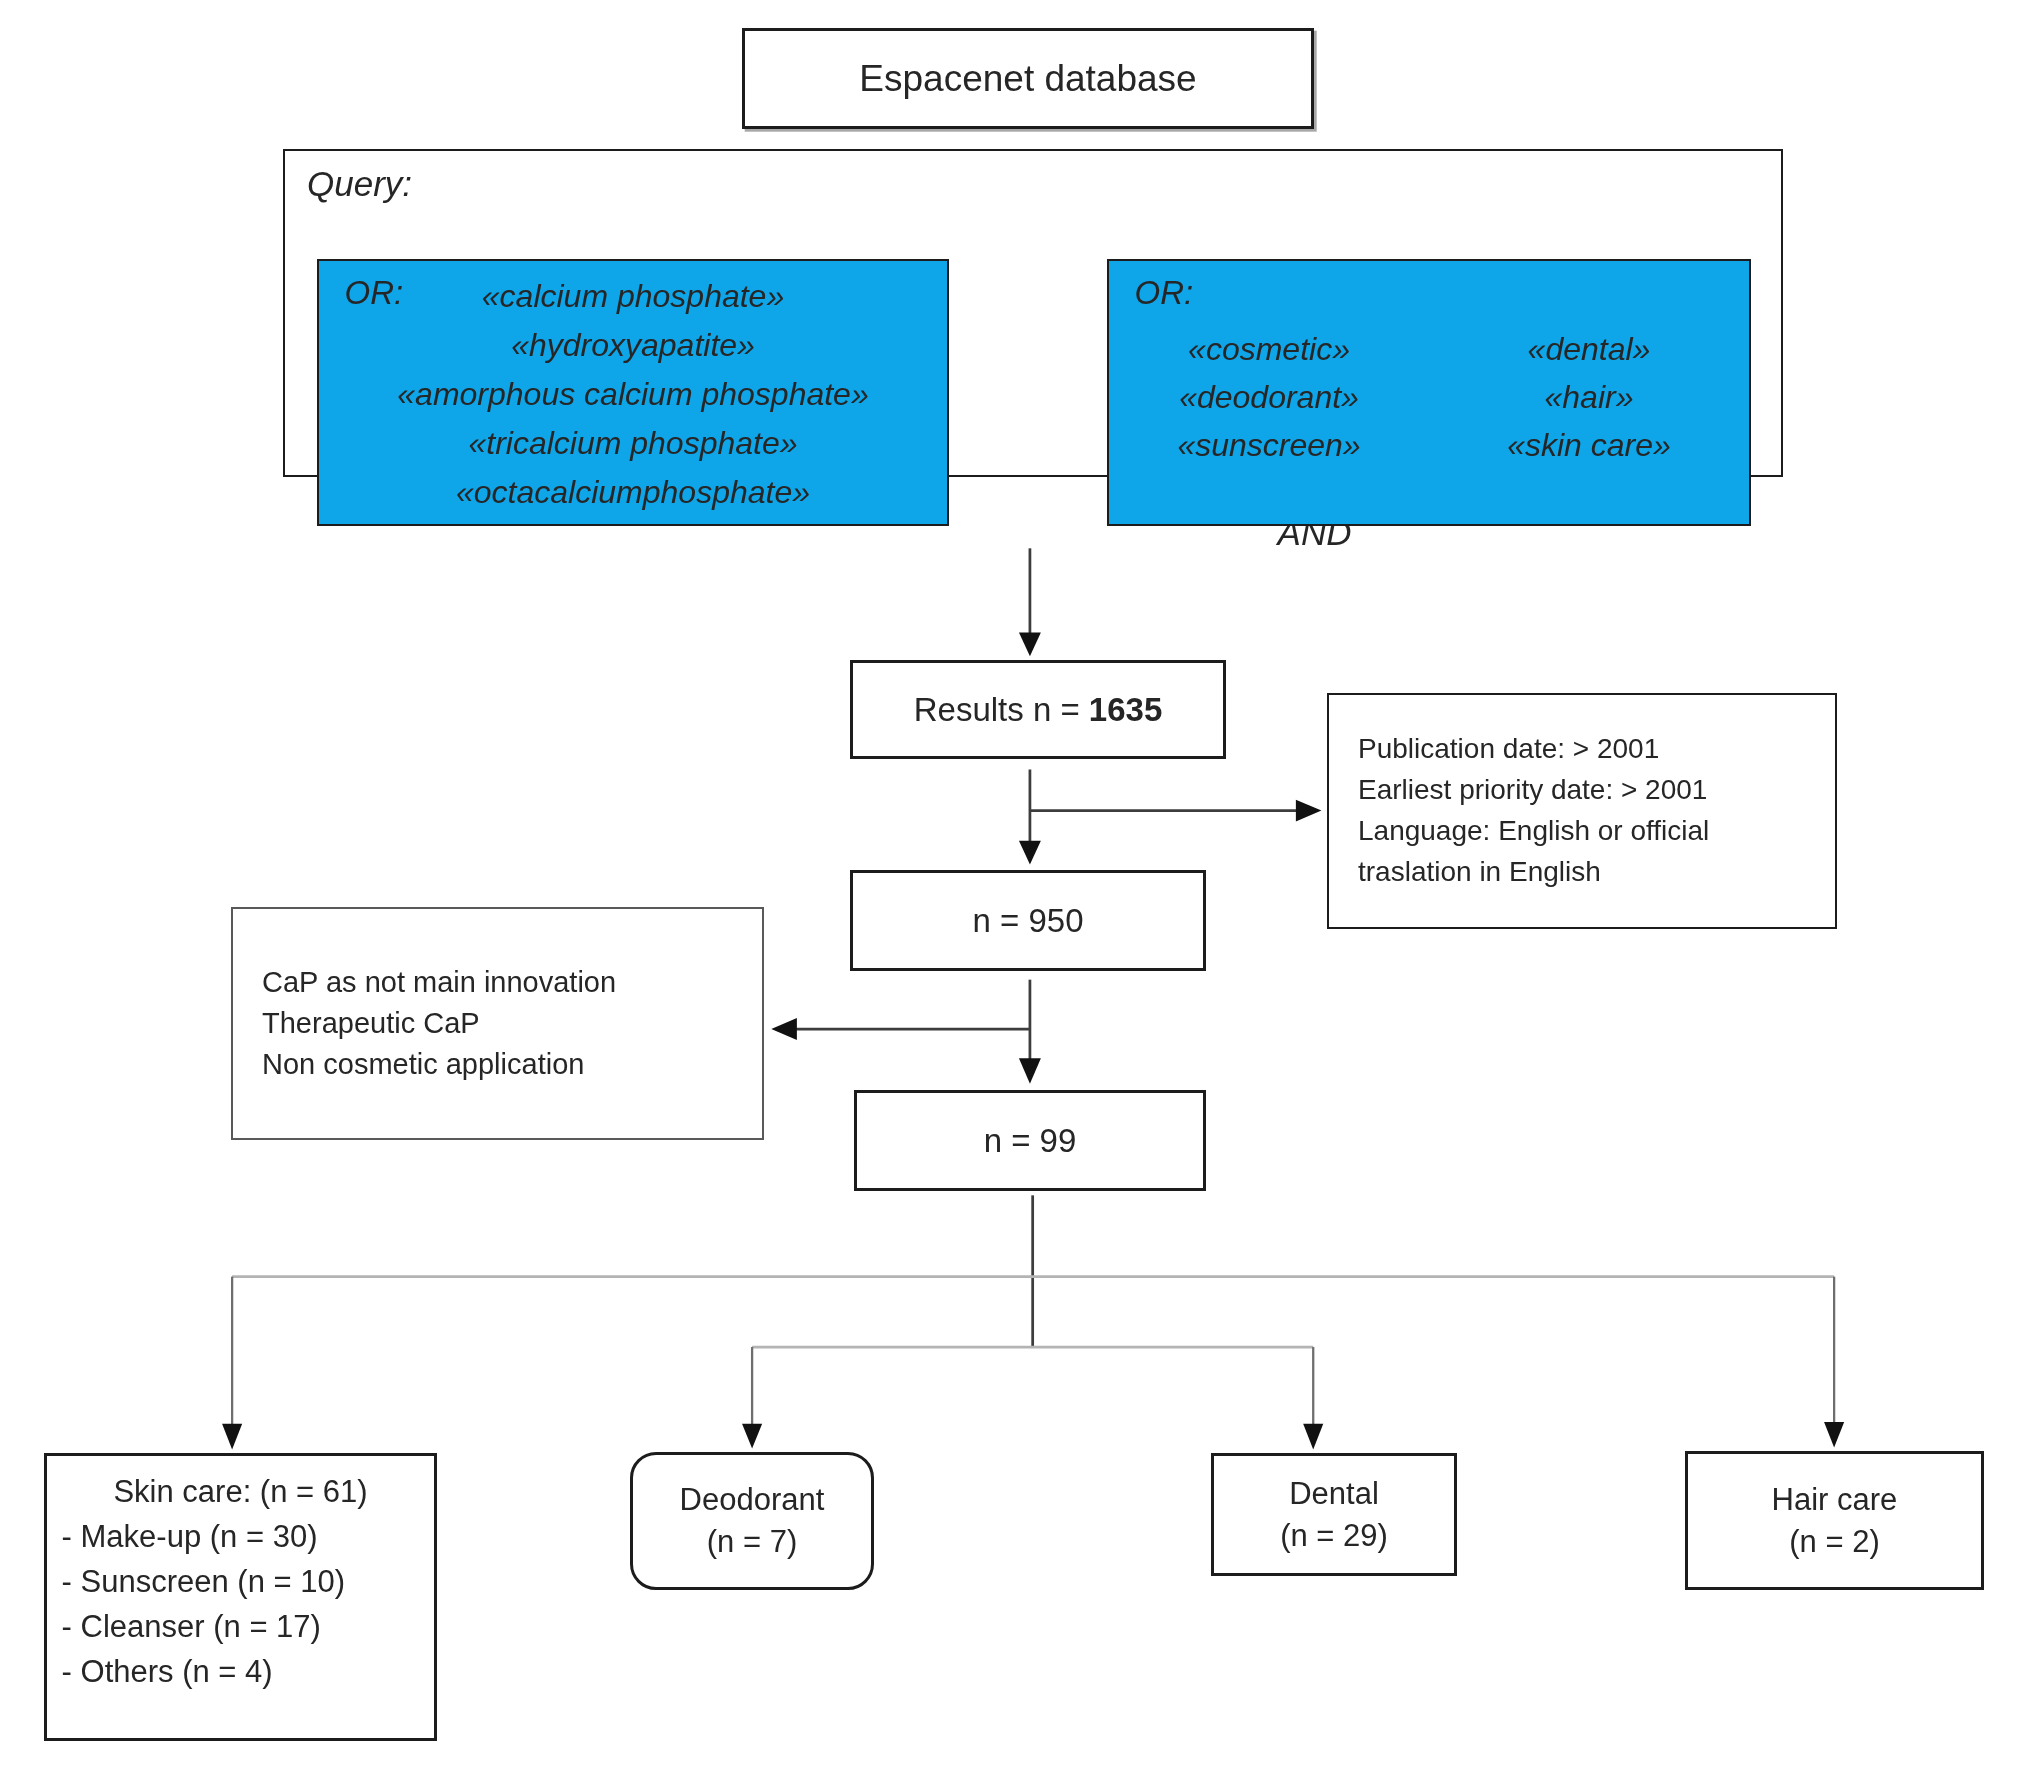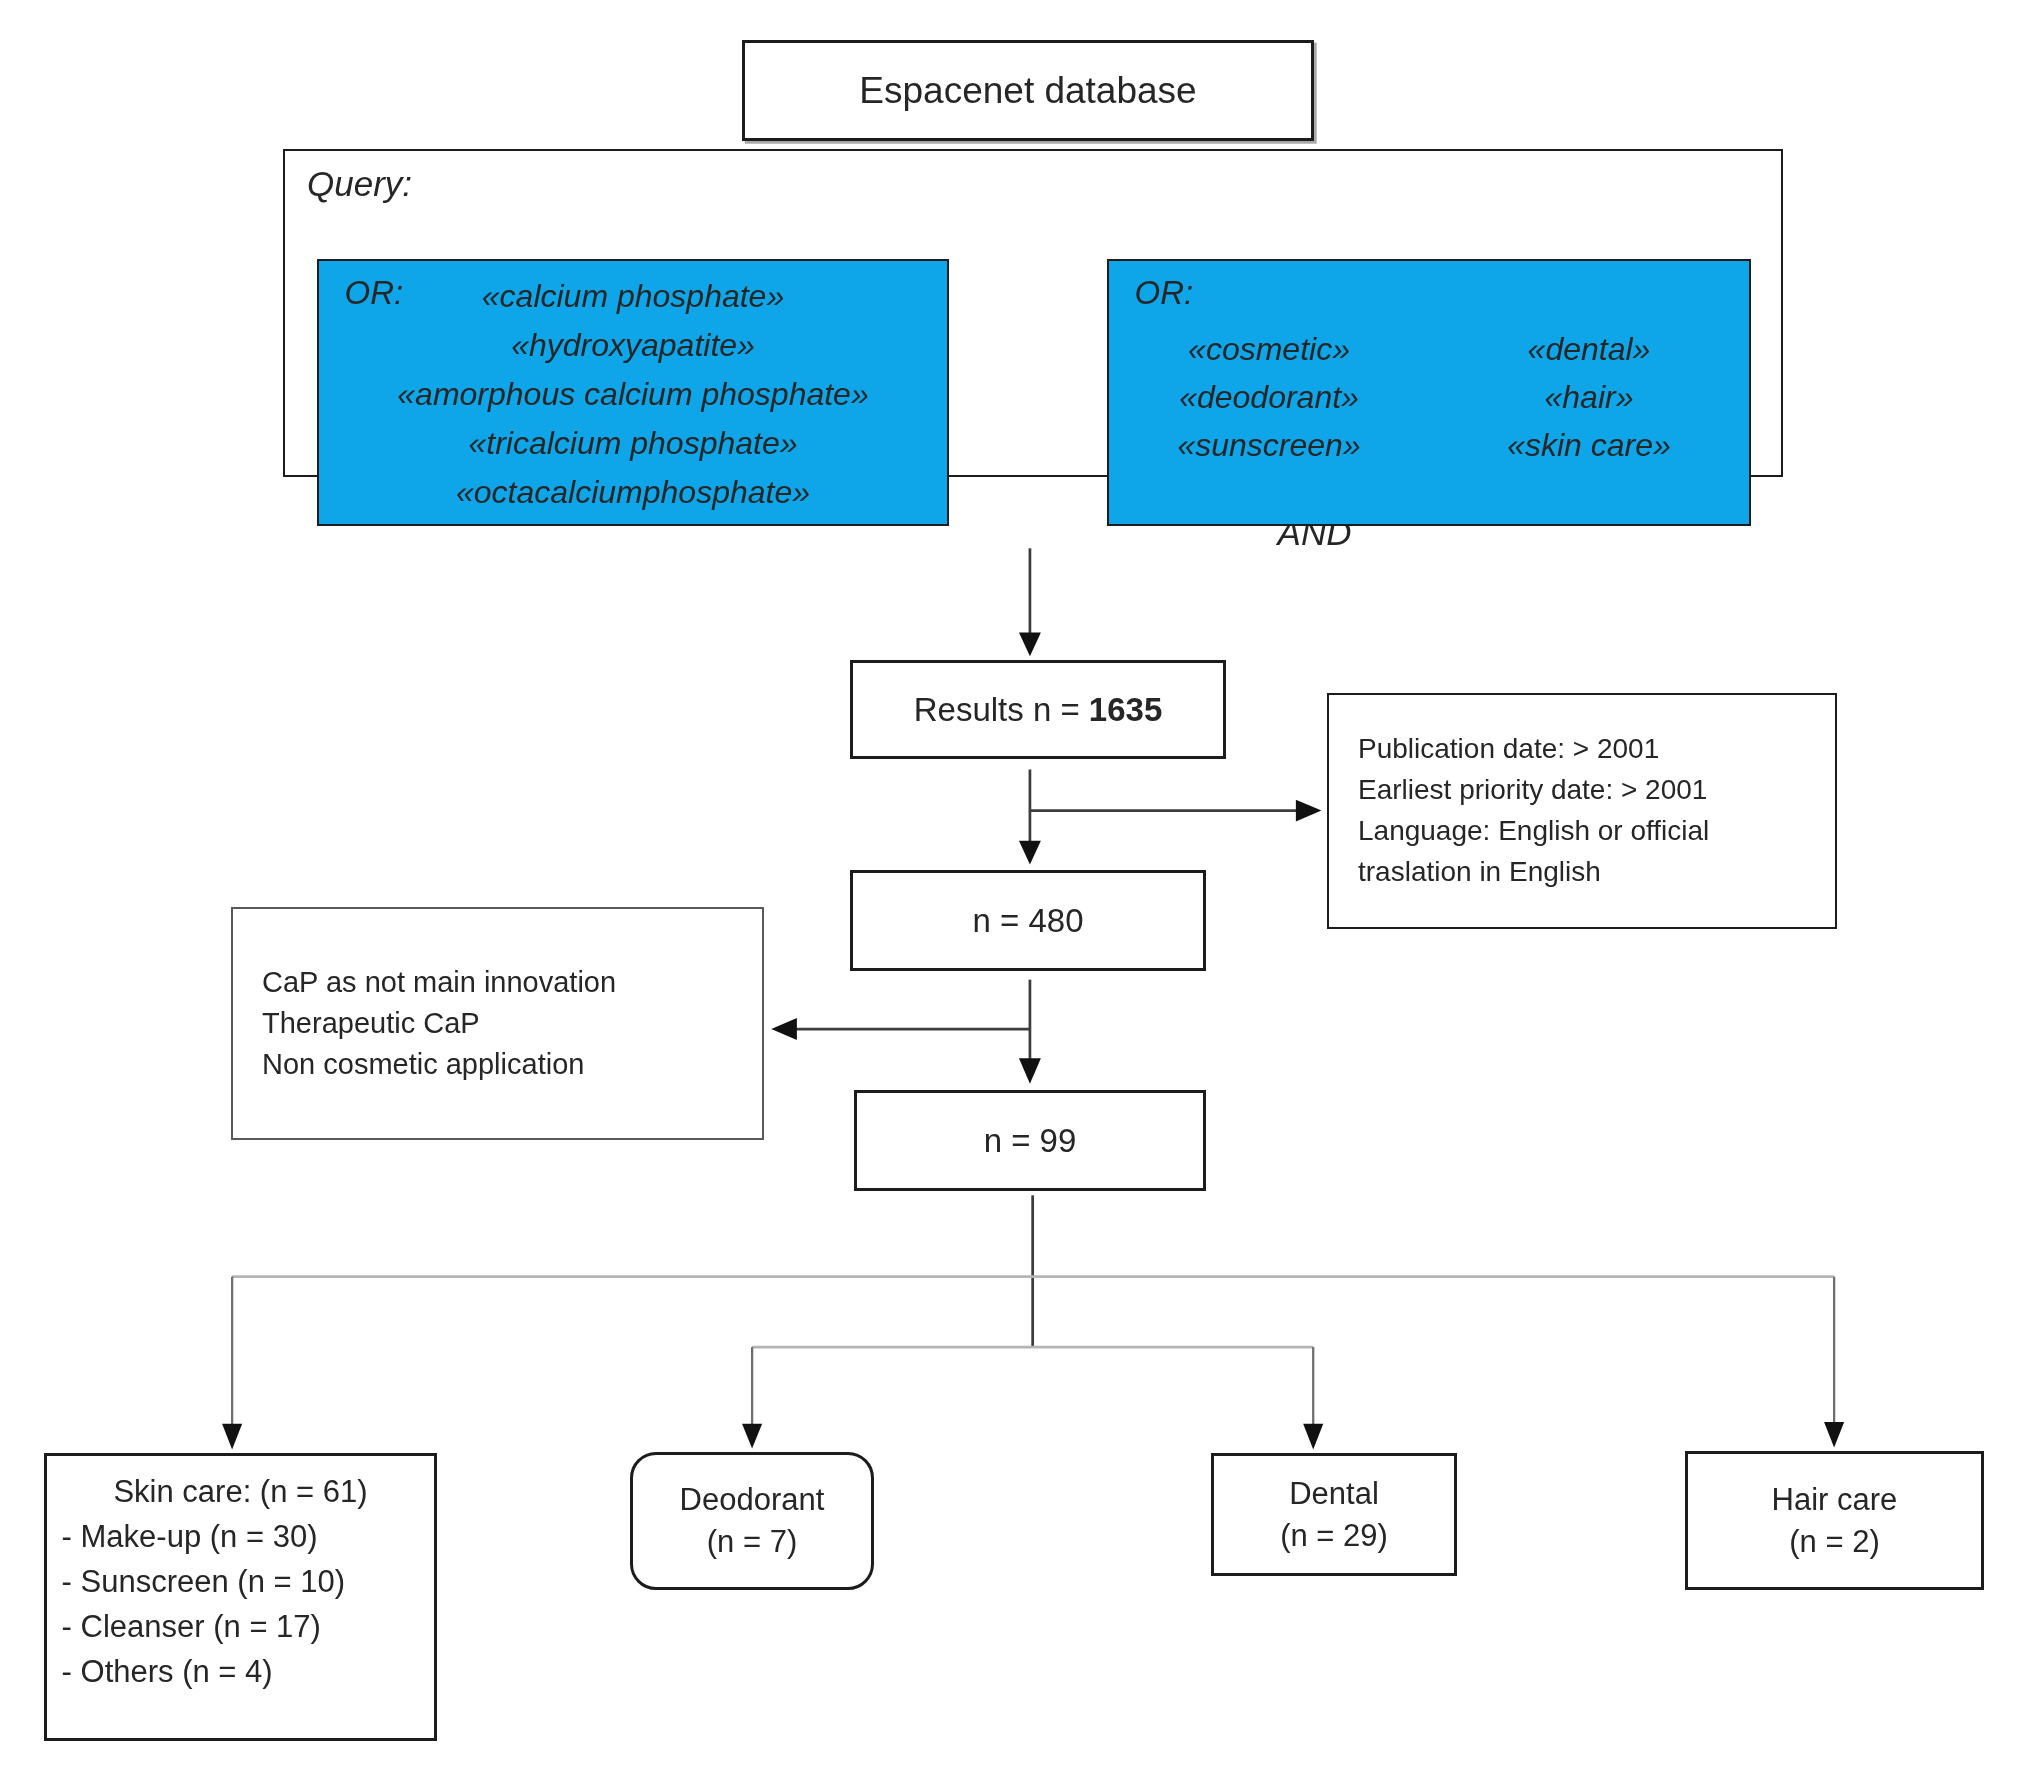--- a/index.html
+++ b/index.html
@@ -23,21 +23,21 @@
     position:absolute;
     background:#fff;
     border:3.7px solid var(--box-border);
     box-sizing:border-box;
   }
   .shadow{box-shadow:2.7px 2.7px 0 #a8a8a8;}
   .center-label{
     display:flex;align-items:center;justify-content:center;
     text-align:center;
   }
-  #espacenet-box{left:742px;top:40px;width:572px;height:101px;font-size:37px;}
+  #espacenet-box{left:742px;top:28px;width:572px;height:101px;font-size:37px;}
   #query-box{left:283px;top:149px;width:1500px;height:328px;border-width:2.7px;font-style:italic;}
   #query-label{position:absolute;left:22px;top:12.8px;font-size:35px;}
   .or-box{
     position:absolute;top:108px;height:267px;
     border:2.7px solid var(--box-border);
     box-sizing:border-box;background:#0ea5e9;
   }
   #or-box-left{left:32px;width:632px;}
   #or-box-right{left:822px;width:644px;}
   .or-prefix{position:absolute;left:25.6px;top:12.8px;font-size:33px;}
@@ -166,21 +166,21 @@
   </div>
 
   <div class="box" id="filter-box">
     <div>Publication date: &gt; 2001</div>
     <div>Earliest priority date: &gt; 2001</div>
     <div>Language: English or official</div>
     <div>traslation in English</div>
   </div>
 
   <div class="box center-label" id="n950-box">
-    <span>n = 480</span>
+    <span>n = 950</span>
   </div>
 
   <div class="box" id="exclusion-box">
     <div>CaP as not main innovation</div>
     <div>Therapeutic CaP</div>
     <div>Non cosmetic application</div>
   </div>
 
   <div class="box center-label" id="n99-box">
     <span>n = 99</span>

